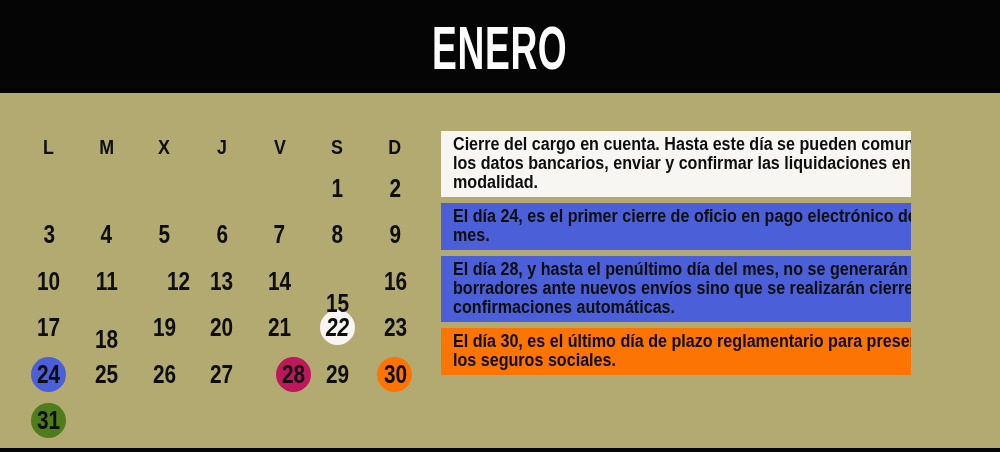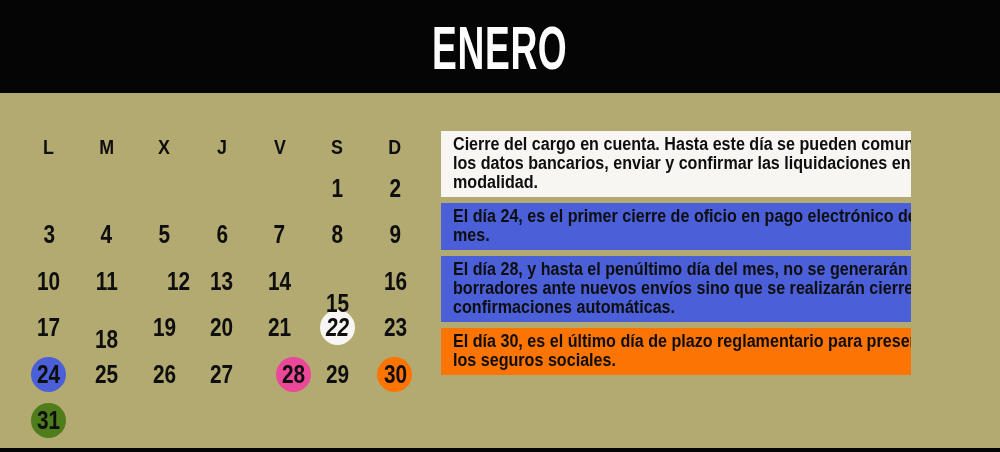--- a/index.html
+++ b/index.html
@@ -203,21 +203,21 @@
       <div class="day-cell" style="grid-area: 6 / 2;">
         <span class="day-num">25</span>
       </div>
       <div class="day-cell" style="grid-area: 6 / 3;">
         <span class="day-num">26</span>
       </div>
       <div class="day-cell" style="grid-area: 6 / 4;">
         <span class="day-num">27</span>
       </div>
       <div class="day-cell" style="grid-area: 6 / 5;">
-        <span class="day-circle" style="background: #ec4899; margin-left: 27px;">
+        <span class="day-circle" style="background: #be185d; margin-left: 27px;">
           <span class="day-num">28</span>
         </span>
       </div>
       <div class="day-cell" style="grid-area: 6 / 6;">
         <span class="day-num">29</span>
       </div>
       <div class="day-cell" style="grid-area: 6 / 7;">
         <span class="day-circle" style="background: rgb(251, 116, 4);">
           <span class="day-num">30</span>
         </span>

